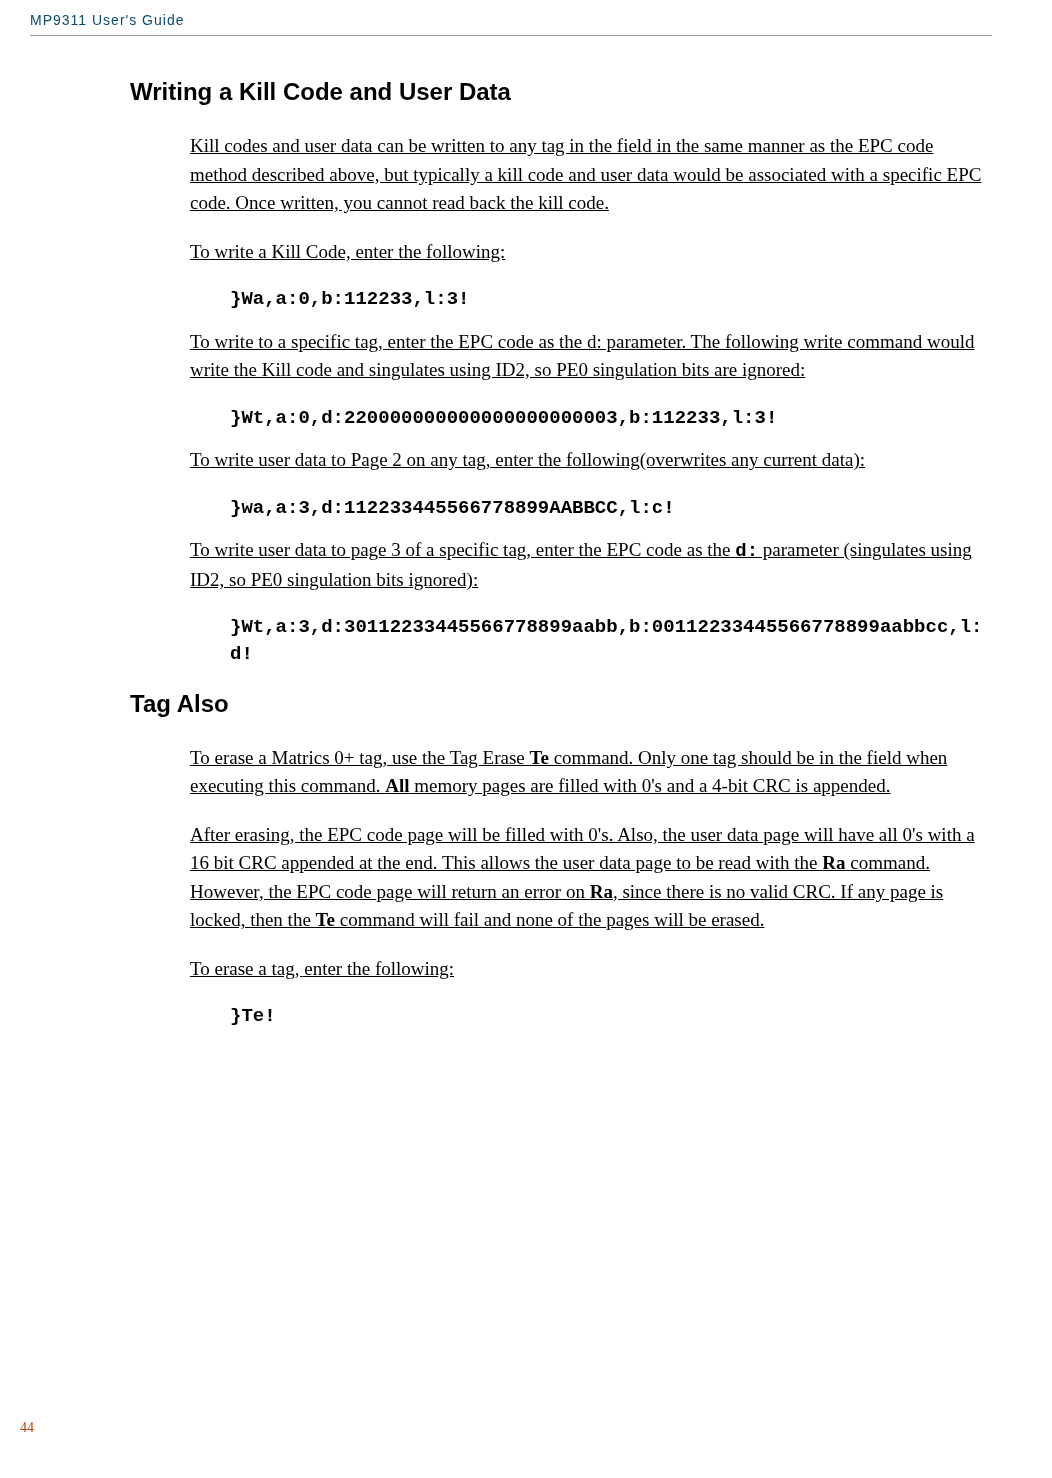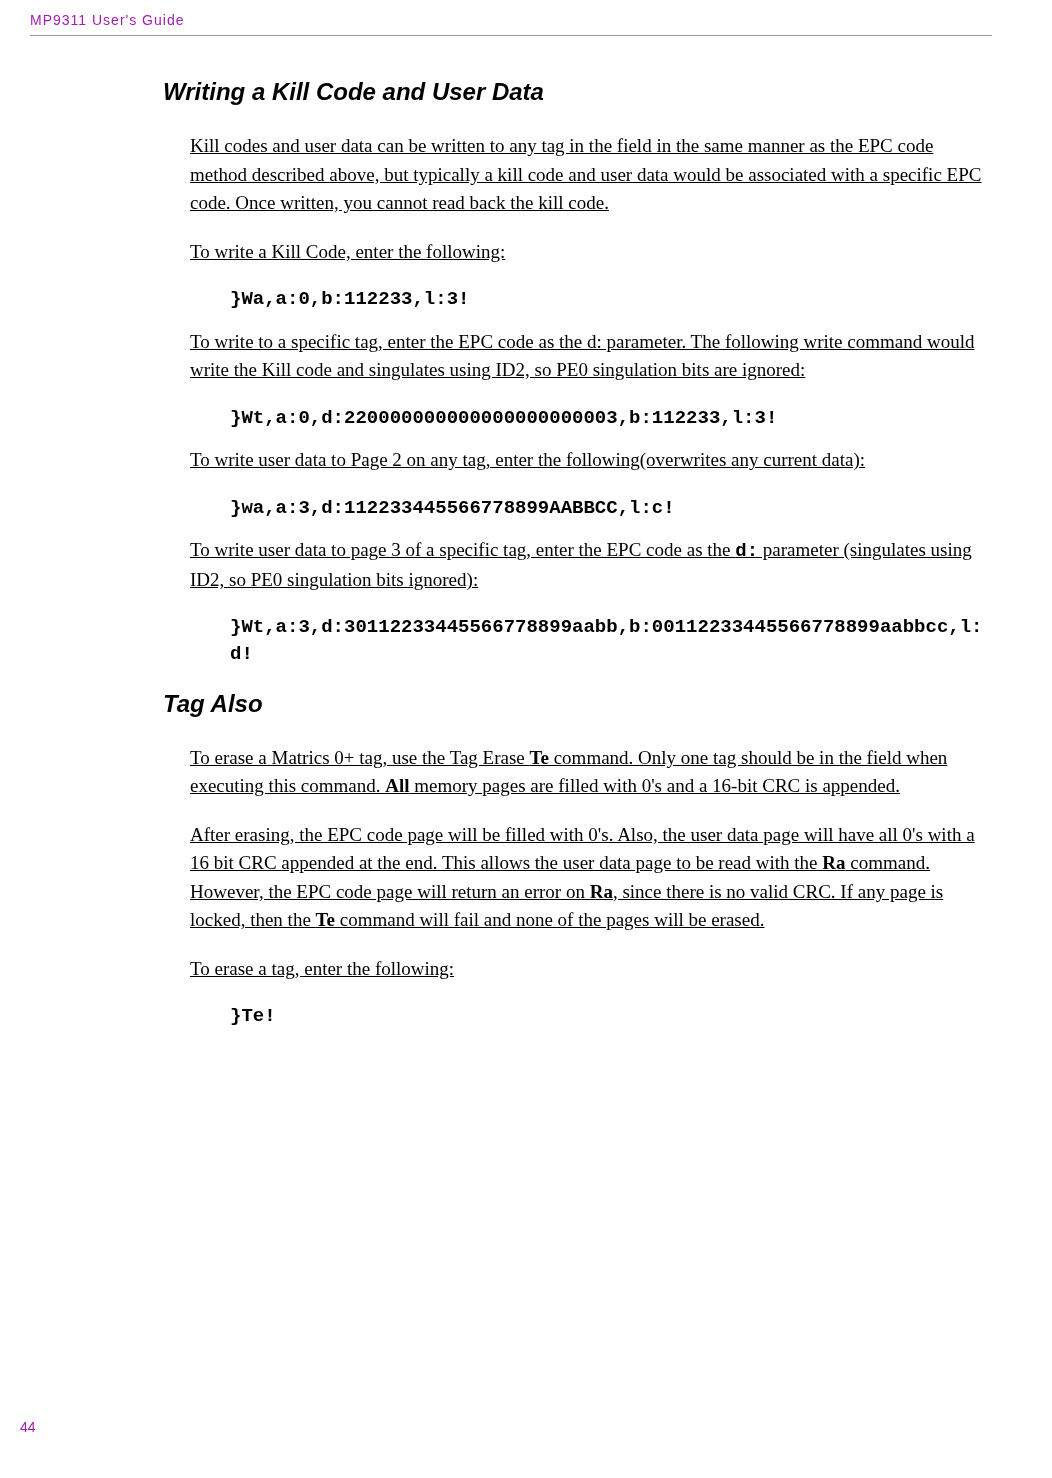--- a/index.html
+++ b/index.html
@@ -17,38 +17,36 @@
       min-height: 1478px;
       position: relative;
       padding: 0 60px 0 30px;
     }
     .header {
       border-bottom: 1px solid #999;
       padding: 10px 0 4px 0;
       font-family: Verdana, Geneva, sans-serif;
       font-size: 14px;
       letter-spacing: 1px;
-      color: #a21caf;
+      color: #0c4a6e;
       margin-bottom: 40px;
     }
     .content {
       padding-left: 160px;
     }
     .section-title-wrap {
       margin-left: -60px;
       margin-top: 20px;
       margin-bottom: 25px;
     }
     .section-title {
       font-family: Arial, Helvetica, sans-serif;
       font-size: 24px;
       font-weight: bold;
-      font-style: italic;
       line-height: 1.3;
-      margin-left: 33px;
     }
     .body-text {
       margin-bottom: 20px;
       font-size: 19px;
       text-decoration: underline;
     }
     .code {
       font-family: 'Courier New', Courier, monospace;
       font-weight: bold;
       font-size: 19px;
@@ -61,23 +59,23 @@
       font-family: 'Courier New', Courier, monospace;
       font-weight: bold;
     }
     .bold {
       font-weight: bold;
     }
     .page-number {
       position: absolute;
       bottom: 40px;
       left: 20px;
-      font-family: Liberation Sans, sans-serif;
+      font-family: Liberation Serif, serif;
       font-size: 14px;
-      color: #a21caf;
+      color: #c2410c;
     }
   </style>
 </head>
 <body>
 
 <div class="header">
   <span>MP9311 User's Guide</span>
 </div>
 
 <div class="content">
@@ -98,21 +96,21 @@
   <p class="body-text">
     <span>To write user data to page 3 of a specific tag, enter the EPC code as the </span><span class="inline-code">d:</span><span> parameter (singulates using ID2, so PE0 singulation bits ignored):</span>
   </p>
   <div class="code">}Wt,a:3,d:30112233445566778899aabb,b:00112233445566778899aabbcc,l:d!</div>
 
   <div class="section-title-wrap">
     <h2 class="section-title">Tag Also</h2>
   </div>
 
   <p class="body-text">
-    <span>To erase a Matrics 0+ tag, use the Tag Erase </span><span class="bold">Te</span><span> command. Only one tag should be in the field when executing this command. </span><span class="bold">All</span><span> memory pages are filled with 0's and a 16-bit CRC is appended.</span>
+    <span>To erase a Matrics 0+ tag, use the Tag Erase </span><span class="bold">Te</span><span> command. Only one tag should be in the field when executing this command. </span><span class="bold">All</span><span> memory pages are filled with 0's and a 4-bit CRC is appended.</span>
   </p>
 
   <p class="body-text">
     <span>After erasing, the EPC code page will be filled with 0's. Also, the user data page will have all 0's with a 16 bit CRC appended at the end. This allows the user data page to be read with the </span><span class="bold">Ra</span><span> command. However, the EPC code page will return an error on </span><span class="bold">Ra</span><span>, since there is no valid CRC. If any page is locked, then the </span><span class="bold">Te</span><span> command will fail and none of the pages will be erased.</span>
   </p>
 
   <p class="body-text">To erase a tag, enter the following:</p>
   <div class="code">}Te!</div>
 
 </div>

